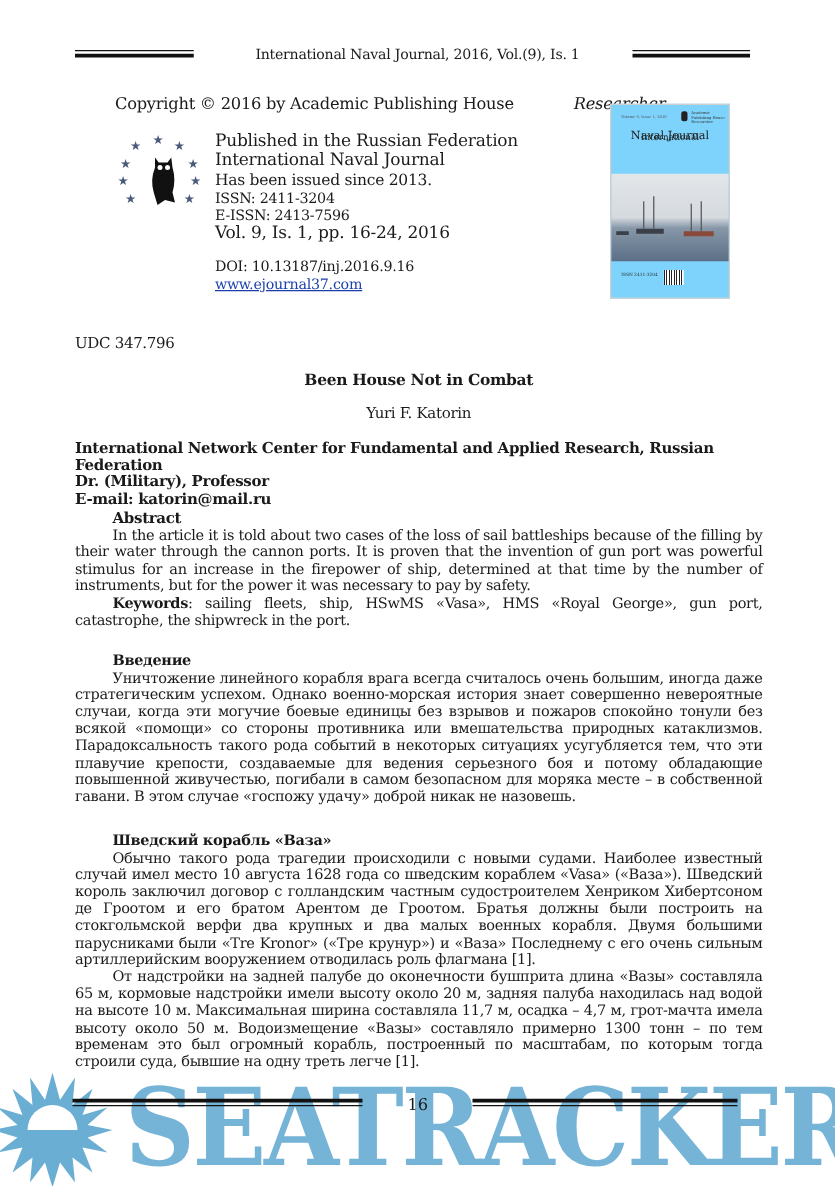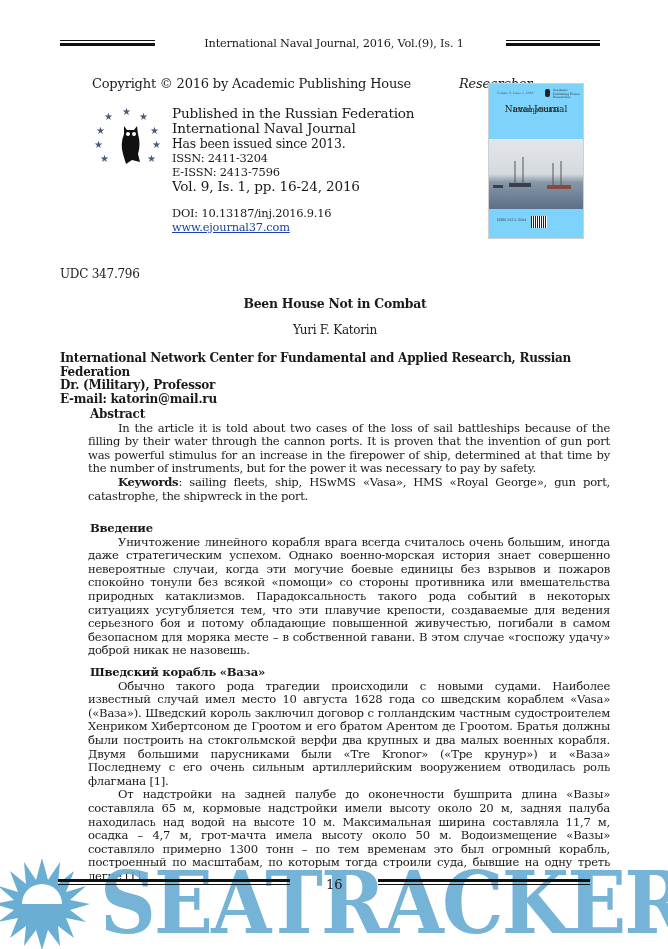--- a/index.html
+++ b/index.html
@@ -13,21 +13,21 @@
   .ftr-rule .thin { top:5px; }
   .running-head { position:absolute; top:37px; left:0; width:668px; text-align:center; font-size:11.3px; letter-spacing:-0.2px; }
   .copyright { position:absolute; top:76px; left:92px; font-size:13px; letter-spacing:-0.2px; }
   .copyright i { font-style:italic;margin-left:44px; }
   .pubinfo { position:absolute; top:106px; left:172px; font-size:12.4px; line-height:15px; letter-spacing:-0.2px; }
   .pubinfo .big { font-size:13.6px; }
   .pubinfo .sm { font-size:11.4px; line-height:14px; }
   .pubinfo a { color:#1a3fa8; text-decoration:underline; }
   .cover { position:absolute; left:488px; top:83px; width:94px; height:154px; border:1px solid #cfcfcf; background:#7dd3fc; overflow:hidden; }
   .body-text { position:absolute; left:60px; width:550px; font-size:11.6px; line-height:13.6px; text-align:justify; letter-spacing:-0.25px; }
-  .indent { text-indent:30px;margin-left:28px; }
+  .indent { text-indent:30px; }
   .head-b { font-weight:bold; padding-left:30px; }
   .center { text-align:center; }
   .wm-text { position:absolute; left:100px; top:858px; font-family:"DejaVu Serif", serif; font-weight:bold; font-size:86px; letter-spacing:-2px; color:#6aaed3; line-height:90px; white-space:nowrap; transform:scaleX(0.9); transform-origin:left top; opacity:0.92; }
   .page-no { position:absolute; top:877px; left:326px; font-size:13px; }
 </style>
 </head>
 <body>
 
 <div class="hdr-rule" style="left:60px; top:40px; width:95px;">
     <div class="thin"></div>

